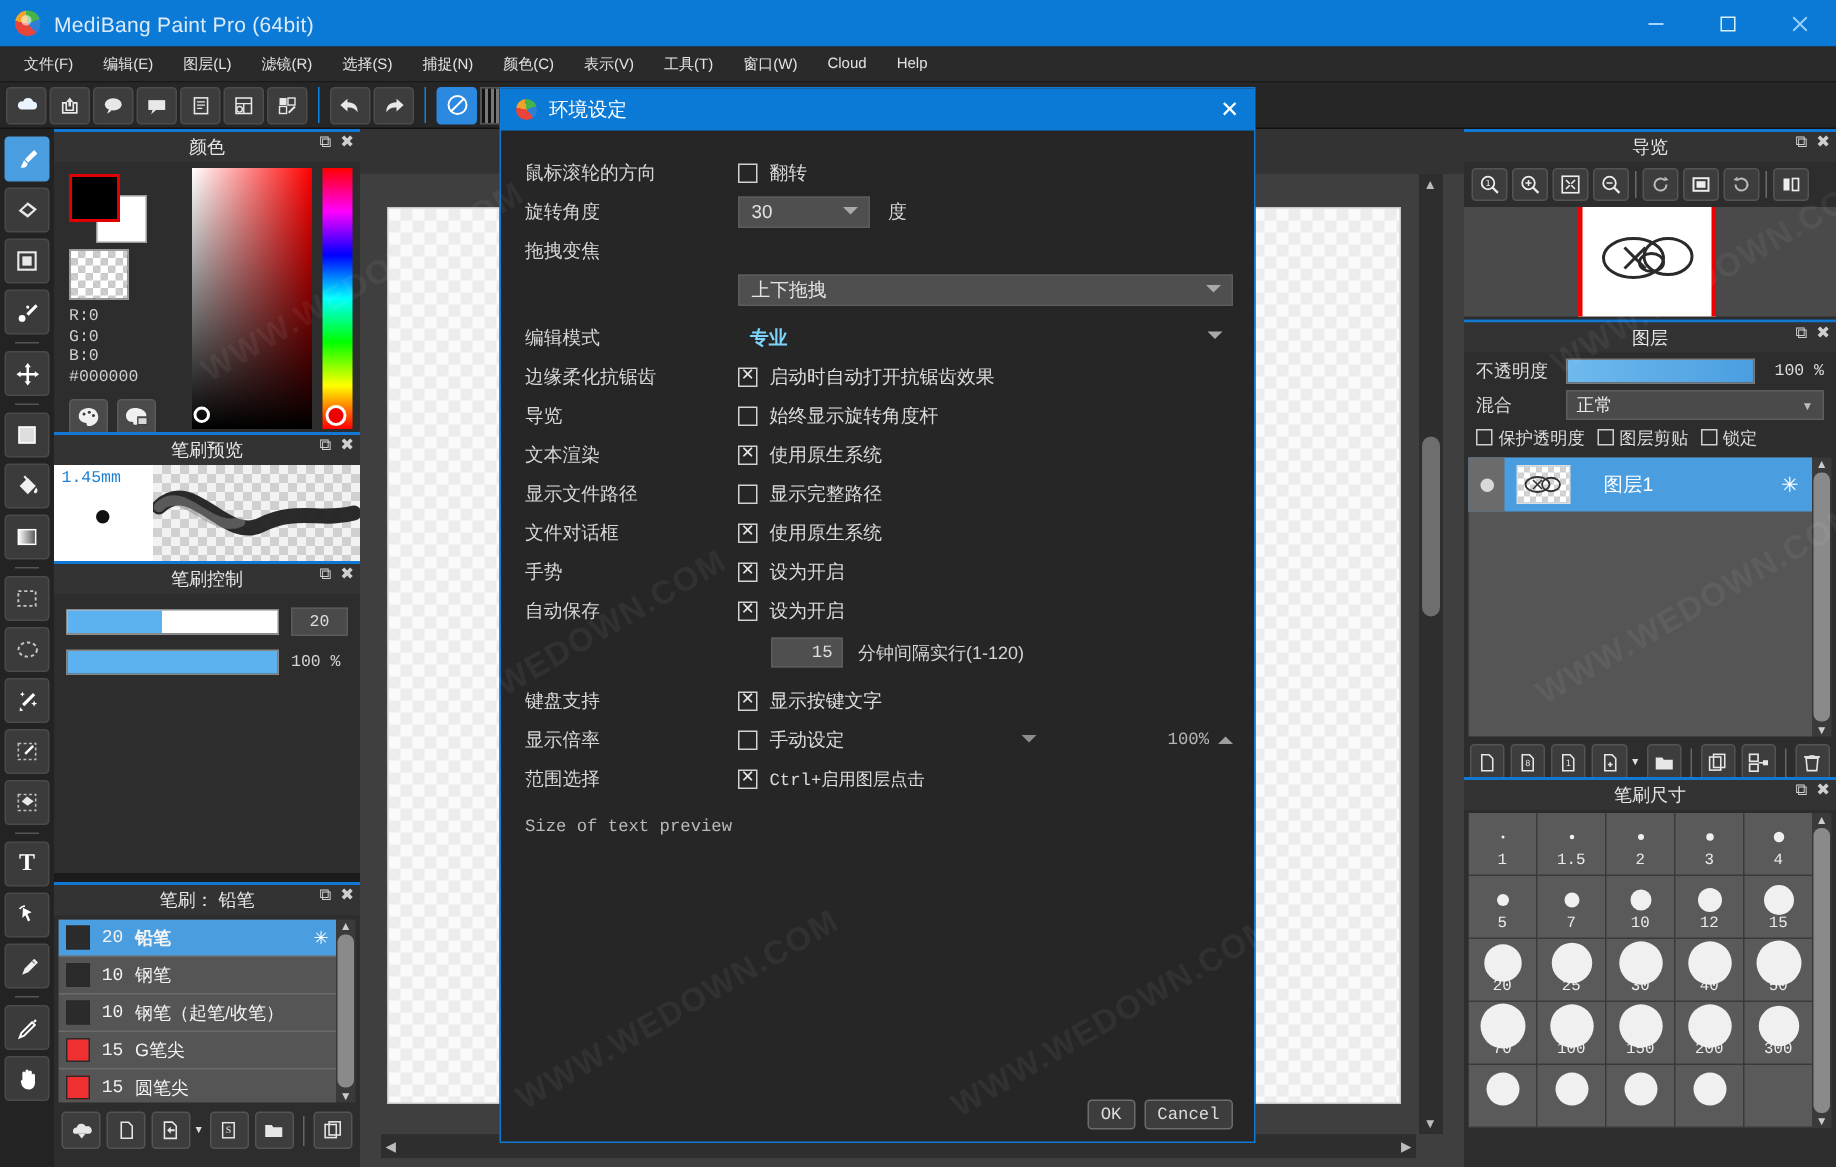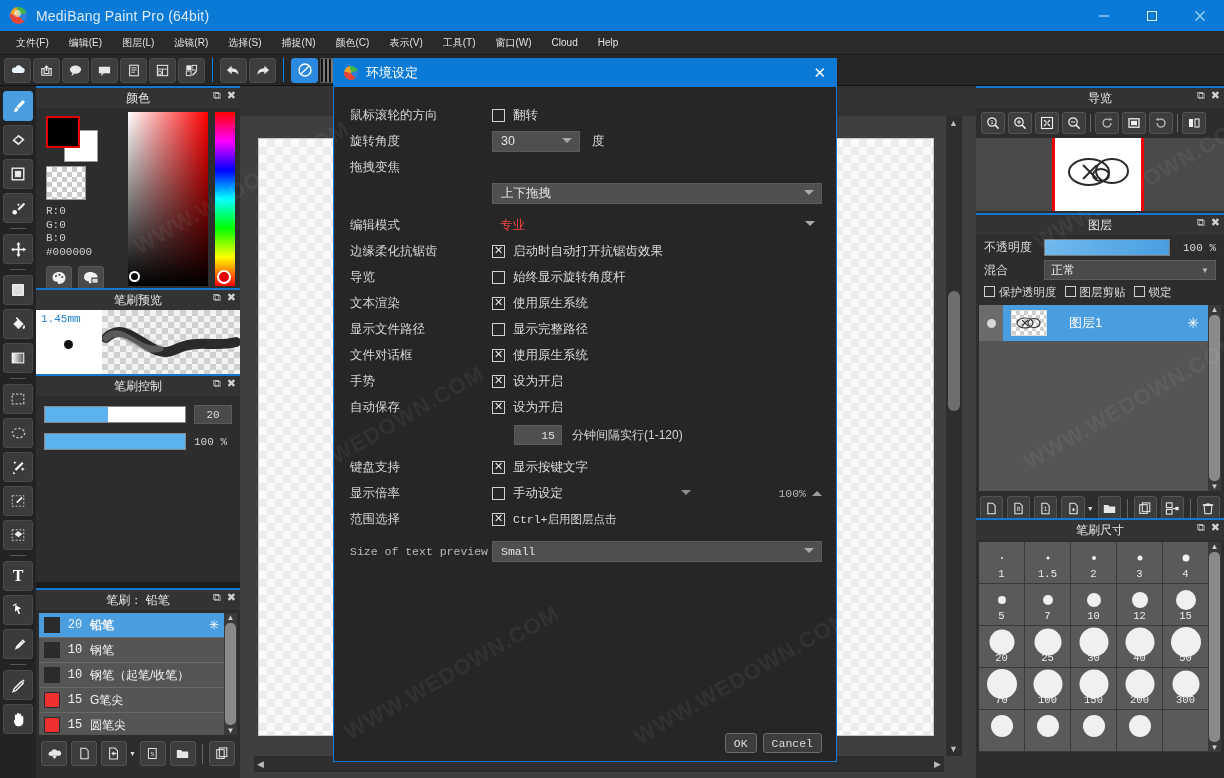--- a/index.html
+++ b/index.html
@@ -210,21 +210,21 @@
   .dlg-body{ position:relative; height:676px; padding:16px 0 0 0;}
   .drow{ display:flex; align-items:center; min-height:24px; padding:0 14px 0 16px; margin-bottom:2px; }
   .dlab{ width:142px; color:#d6d6d6; font-size:12.5px; flex-shrink:0;}
   .dlab.mono{ font-family:"Liberation Mono",monospace; font-size:11.5px; color:#b9b9b9;}
   .dchk{ display:flex; align-items:center; color:#dcdcdc; font-size:12.5px; }
   .dbox{ width:13px;height:13px;border:1px solid #d2d2d2; margin-right:8px; position:relative; flex-shrink:0;}
   .dbox.on::after{ content:"✕"; position:absolute; left:0; top:-3px; width:11px; text-align:center;
                    color:#e8e8e8; font-size:11px; line-height:15px;}
   .dcombo{ height:21px; background:#4f4f4f; border:1px solid #5c5c5c; color:#e4e4e4;
            font-size:12.5px; display:flex;align-items:center;padding:0 8px; position:relative;}
-  .dcombo.flat{ background:transparent; border:none; color:#ef4444;}
+  .dcombo.flat{ background:transparent; border:none; color:#7dd3fc;font-weight:bold;}
   .dcombo .ar{ position:absolute; right:7px; top:6px; width:0;height:0;
                border-left:5px solid transparent;border-right:5px solid transparent;border-top:5px solid #a9a9a9;}
   .dcombo.small{ width:88px; }
   .dcombo.wide{ flex:1; }
   .dunit{ color:#d6d6d6; font-size:12.5px; margin-left:12px;}
   .dnum{ width:48px;height:20px;background:#4f4f4f;border:1px solid #5c5c5c;color:#e0e0e0;
          font-size:11.5px;font-family:"Liberation Mono",monospace;display:flex;align-items:center;
          justify-content:flex-end;padding-right:6px;}
   .dnote{ color:#d4d4d4; font-size:12px; margin-left:10px; font-family:"Liberation Sans",sans-serif;}
   .dpct{ color:#b6b6b6; font-size:11.5px; font-family:"Liberation Mono",monospace; margin-left:auto;}
@@ -1090,24 +1090,20 @@
       <div class="drow">
         <div class="dlab">范围选择</div>
         <div class="dchk">
           <span class="dbox on" id="cbRangeSelect"></span>
           <span style="font-family:'Liberation Mono',monospace;font-size:11.5px">Ctrl+启用图层点击</span>
         </div>
       </div>
 
       <div class="drow" style="margin-top:8px">
         <div class="dlab mono">Size of text preview</div>
-        <div class="dcombo wide">
-          <span style="font-family:'Liberation Mono',monospace;font-size:11.5px">Small</span>
-          <span class="ar"></span>
-        </div>
       </div>
 
       <div class="dlg-foot">
         <div class="dbtn">OK</div>
         <div class="dbtn">Cancel</div>
       </div>
     </div>
   </div>
 
   <div class="wm" style="left:120px; top:175px;">WWW.WEDOWN.COM</div>

